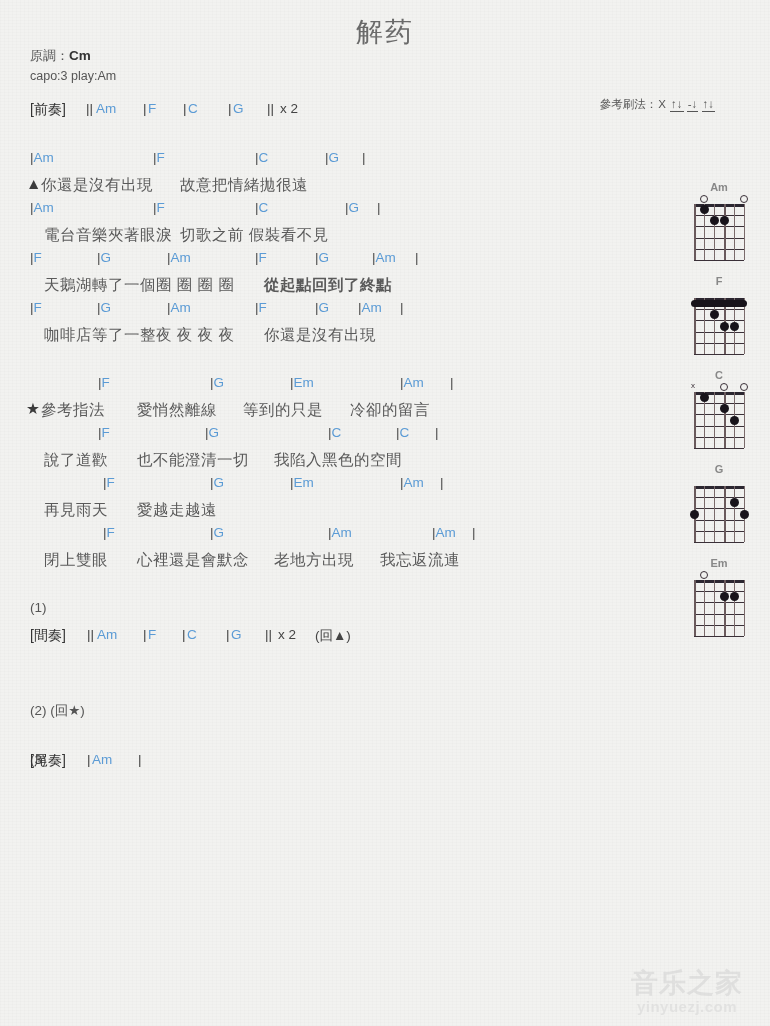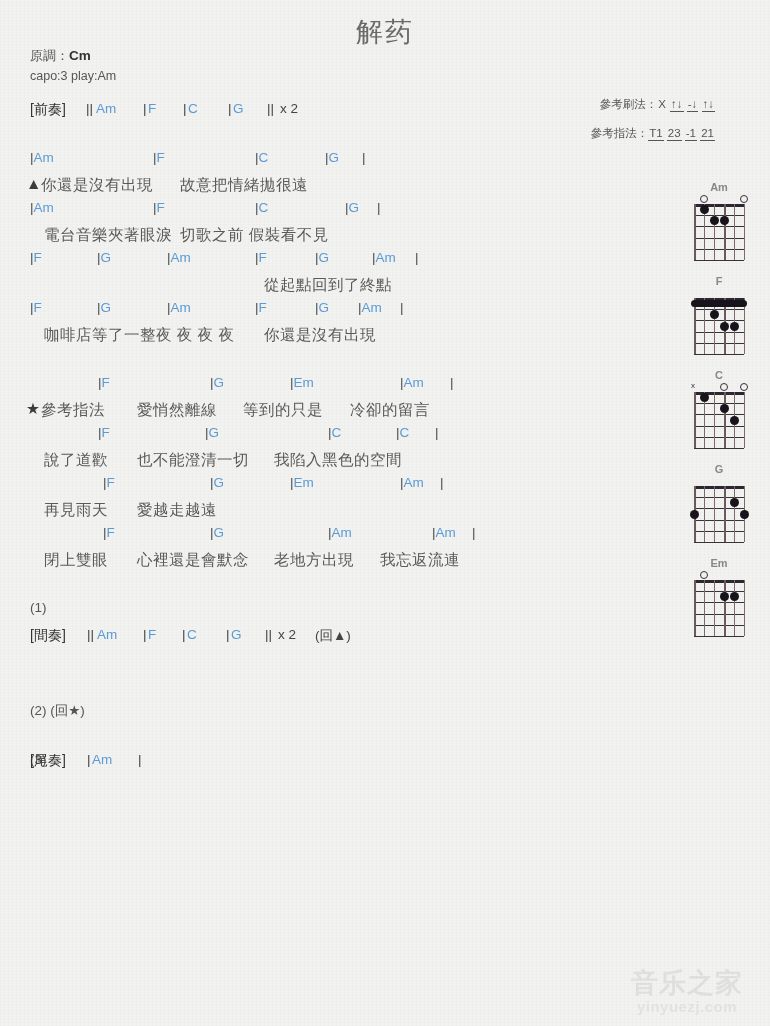--- a/index.html
+++ b/index.html
@@ -286,36 +286,33 @@
     <div class="key-row">
       <span>原調：</span><b>Cm</b>
     </div>
     <div class="capo-row">capo:3 play:Am</div>
   </div>
 
 
   <div class="pattern-row strum">
     <span>參考刷法：</span><span id="strum-tokens"><span class="pat-plain">X</span> <span class="pat-token">↑↓</span> <span class="pat-token">-↓</span> <span class="pat-token">↑↓</span></span>
   </div>
-  <div class="pattern-row finger">
-    <span>參考指法：</span><span id="finger-tokens"><span class="pat-token">T1</span> <span class="pat-token">23</span> <span class="pat-token">-1</span> <span class="pat-token">21</span></span>
-  </div>
 
   <div class="section-line" style="top:101px;">
     <span class="sec-tag">[前奏]</span>
   </div>
   <div id="intro-tokens" class="chordline" style="top:101px;left:0;"><span class="tok" style="left: 86px; color: rgb(63, 63, 63);">||</span><span class="tok" style="left: 96px; color: rgb(91, 155, 213);">Am</span><span class="tok" style="left: 143px; color: rgb(63, 63, 63);">|</span><span class="tok" style="left: 148px; color: rgb(91, 155, 213);">F</span><span class="tok" style="left: 183px; color: rgb(63, 63, 63);">|</span><span class="tok" style="left: 188px; color: rgb(91, 155, 213);">C</span><span class="tok" style="left: 228px; color: rgb(63, 63, 63);">|</span><span class="tok" style="left: 233px; color: rgb(91, 155, 213);">G</span><span class="tok" style="left: 267px; color: rgb(63, 63, 63);">||</span><span class="tok" style="left: 280px; color: rgb(68, 68, 68); font-size: 13.5px;">x 2</span></div>
 
   <div id="verse1-block">
       <div class="chordline" style="top: 150px;"><span class="tok" style="left: 30px;"><span class="pipe">|</span><span style="color: rgb(91, 155, 213);">Am</span></span><span class="tok" style="left: 153px;"><span class="pipe">|</span><span style="color: rgb(91, 155, 213);">F</span></span><span class="tok" style="left: 255px;"><span class="pipe">|</span><span style="color: rgb(91, 155, 213);">C</span></span><span class="tok" style="left: 325px;"><span class="pipe">|</span><span style="color: rgb(91, 155, 213);">G</span></span><span class="tok" style="left: 362px;"><span class="pipe">|</span></span></div>
       <div class="lyricline" style="top: 175px;"><span class="lt marker" style="left: 26px;">▲</span><span class="lt" style="left: 41px;">你還是沒有出現</span><span class="lt" style="left: 180px;">故意把情緒拋很遠</span></div>
       <div class="chordline" style="top: 200px;"><span class="tok" style="left: 30px;"><span class="pipe">|</span><span style="color: rgb(91, 155, 213);">Am</span></span><span class="tok" style="left: 153px;"><span class="pipe">|</span><span style="color: rgb(91, 155, 213);">F</span></span><span class="tok" style="left: 255px;"><span class="pipe">|</span><span style="color: rgb(91, 155, 213);">C</span></span><span class="tok" style="left: 345px;"><span class="pipe">|</span><span style="color: rgb(91, 155, 213);">G</span></span><span class="tok" style="left: 377px;"><span class="pipe">|</span></span></div>
       <div class="lyricline" style="top: 225px;"><span class="lt" style="left: 44px;">電台音樂夾著眼淚</span><span class="lt" style="left: 180px;">切歌之前 假裝看不見</span></div>
       <div class="chordline" style="top: 250px;"><span class="tok" style="left: 30px;"><span class="pipe">|</span><span style="color: rgb(91, 155, 213);">F</span></span><span class="tok" style="left: 97px;"><span class="pipe">|</span><span style="color: rgb(91, 155, 213);">G</span></span><span class="tok" style="left: 167px;"><span class="pipe">|</span><span style="color: rgb(91, 155, 213);">Am</span></span><span class="tok" style="left: 255px;"><span class="pipe">|</span><span style="color: rgb(91, 155, 213);">F</span></span><span class="tok" style="left: 315px;"><span class="pipe">|</span><span style="color: rgb(91, 155, 213);">G</span></span><span class="tok" style="left: 372px;"><span class="pipe">|</span><span style="color: rgb(91, 155, 213);">Am</span></span><span class="tok" style="left: 415px;"><span class="pipe">|</span></span></div>
-      <div class="lyricline" style="top: 275px;"><span class="lt" style="left: 264px;">從起點回到了終點</span></div>
+      <div class="lyricline" style="top: 275px;"><span class="lt" style="left: 44px;">天鵝湖轉了一個圈 圈 圈 圈</span><span class="lt" style="left: 264px; font-weight: bold;">從起點回到了終點</span></div>
       <div class="chordline" style="top: 300px;"><span class="tok" style="left: 30px;"><span class="pipe">|</span><span style="color: rgb(91, 155, 213);">F</span></span><span class="tok" style="left: 97px;"><span class="pipe">|</span><span style="color: rgb(91, 155, 213);">G</span></span><span class="tok" style="left: 167px;"><span class="pipe">|</span><span style="color: rgb(91, 155, 213);">Am</span></span><span class="tok" style="left: 255px;"><span class="pipe">|</span><span style="color: rgb(91, 155, 213);">F</span></span><span class="tok" style="left: 315px;"><span class="pipe">|</span><span style="color: rgb(91, 155, 213);">G</span></span><span class="tok" style="left: 358px;"><span class="pipe">|</span><span style="color: rgb(91, 155, 213);">Am</span></span><span class="tok" style="left: 400px;"><span class="pipe">|</span></span></div>
       <div class="lyricline" style="top: 325px;"><span class="lt" style="left: 44px;">咖啡店等了一整夜 夜 夜 夜</span><span class="lt" style="left: 264px;">你還是沒有出現</span></div>
     </div>
   <div id="chorus-block">
       <div class="chordline" style="top: 375px;"><span class="tok" style="left: 98px;"><span class="pipe">|</span><span style="color: rgb(91, 155, 213);">F</span></span><span class="tok" style="left: 210px;"><span class="pipe">|</span><span style="color: rgb(91, 155, 213);">G</span></span><span class="tok" style="left: 290px;"><span class="pipe">|</span><span style="color: rgb(91, 155, 213);">Em</span></span><span class="tok" style="left: 400px;"><span class="pipe">|</span><span style="color: rgb(91, 155, 213);">Am</span></span><span class="tok" style="left: 450px;"><span class="pipe">|</span></span></div>
       <div class="lyricline" style="top: 400px;"><span class="lt marker" style="left: 26px;">★</span><span class="lt" style="left: 41px;">參考指法</span><span class="lt" style="left: 137px;">愛悄然離線</span><span class="lt" style="left: 243px;">等到的只是</span><span class="lt" style="left: 350px;">冷卻的留言</span></div>
       <div class="chordline" style="top: 425px;"><span class="tok" style="left: 98px;"><span class="pipe">|</span><span style="color: rgb(91, 155, 213);">F</span></span><span class="tok" style="left: 205px;"><span class="pipe">|</span><span style="color: rgb(91, 155, 213);">G</span></span><span class="tok" style="left: 328px;"><span class="pipe">|</span><span style="color: rgb(91, 155, 213);">C</span></span><span class="tok" style="left: 396px;"><span class="pipe">|</span><span style="color: rgb(91, 155, 213);">C</span></span><span class="tok" style="left: 435px;"><span class="pipe">|</span></span></div>
       <div class="lyricline" style="top: 450px;"><span class="lt" style="left: 44px;">說了道歡</span><span class="lt" style="left: 137px;">也不能澄清一切</span><span class="lt" style="left: 274px;">我陷入黑色的空間</span></div>
       <div class="chordline" style="top: 475px;"><span class="tok" style="left: 103px;"><span class="pipe">|</span><span style="color: rgb(91, 155, 213);">F</span></span><span class="tok" style="left: 210px;"><span class="pipe">|</span><span style="color: rgb(91, 155, 213);">G</span></span><span class="tok" style="left: 290px;"><span class="pipe">|</span><span style="color: rgb(91, 155, 213);">Em</span></span><span class="tok" style="left: 400px;"><span class="pipe">|</span><span style="color: rgb(91, 155, 213);">Am</span></span><span class="tok" style="left: 440px;"><span class="pipe">|</span></span></div>
       <div class="lyricline" style="top: 500px;"><span class="lt" style="left: 44px;">再見雨天</span><span class="lt" style="left: 137px;">愛越走越遠</span></div>

